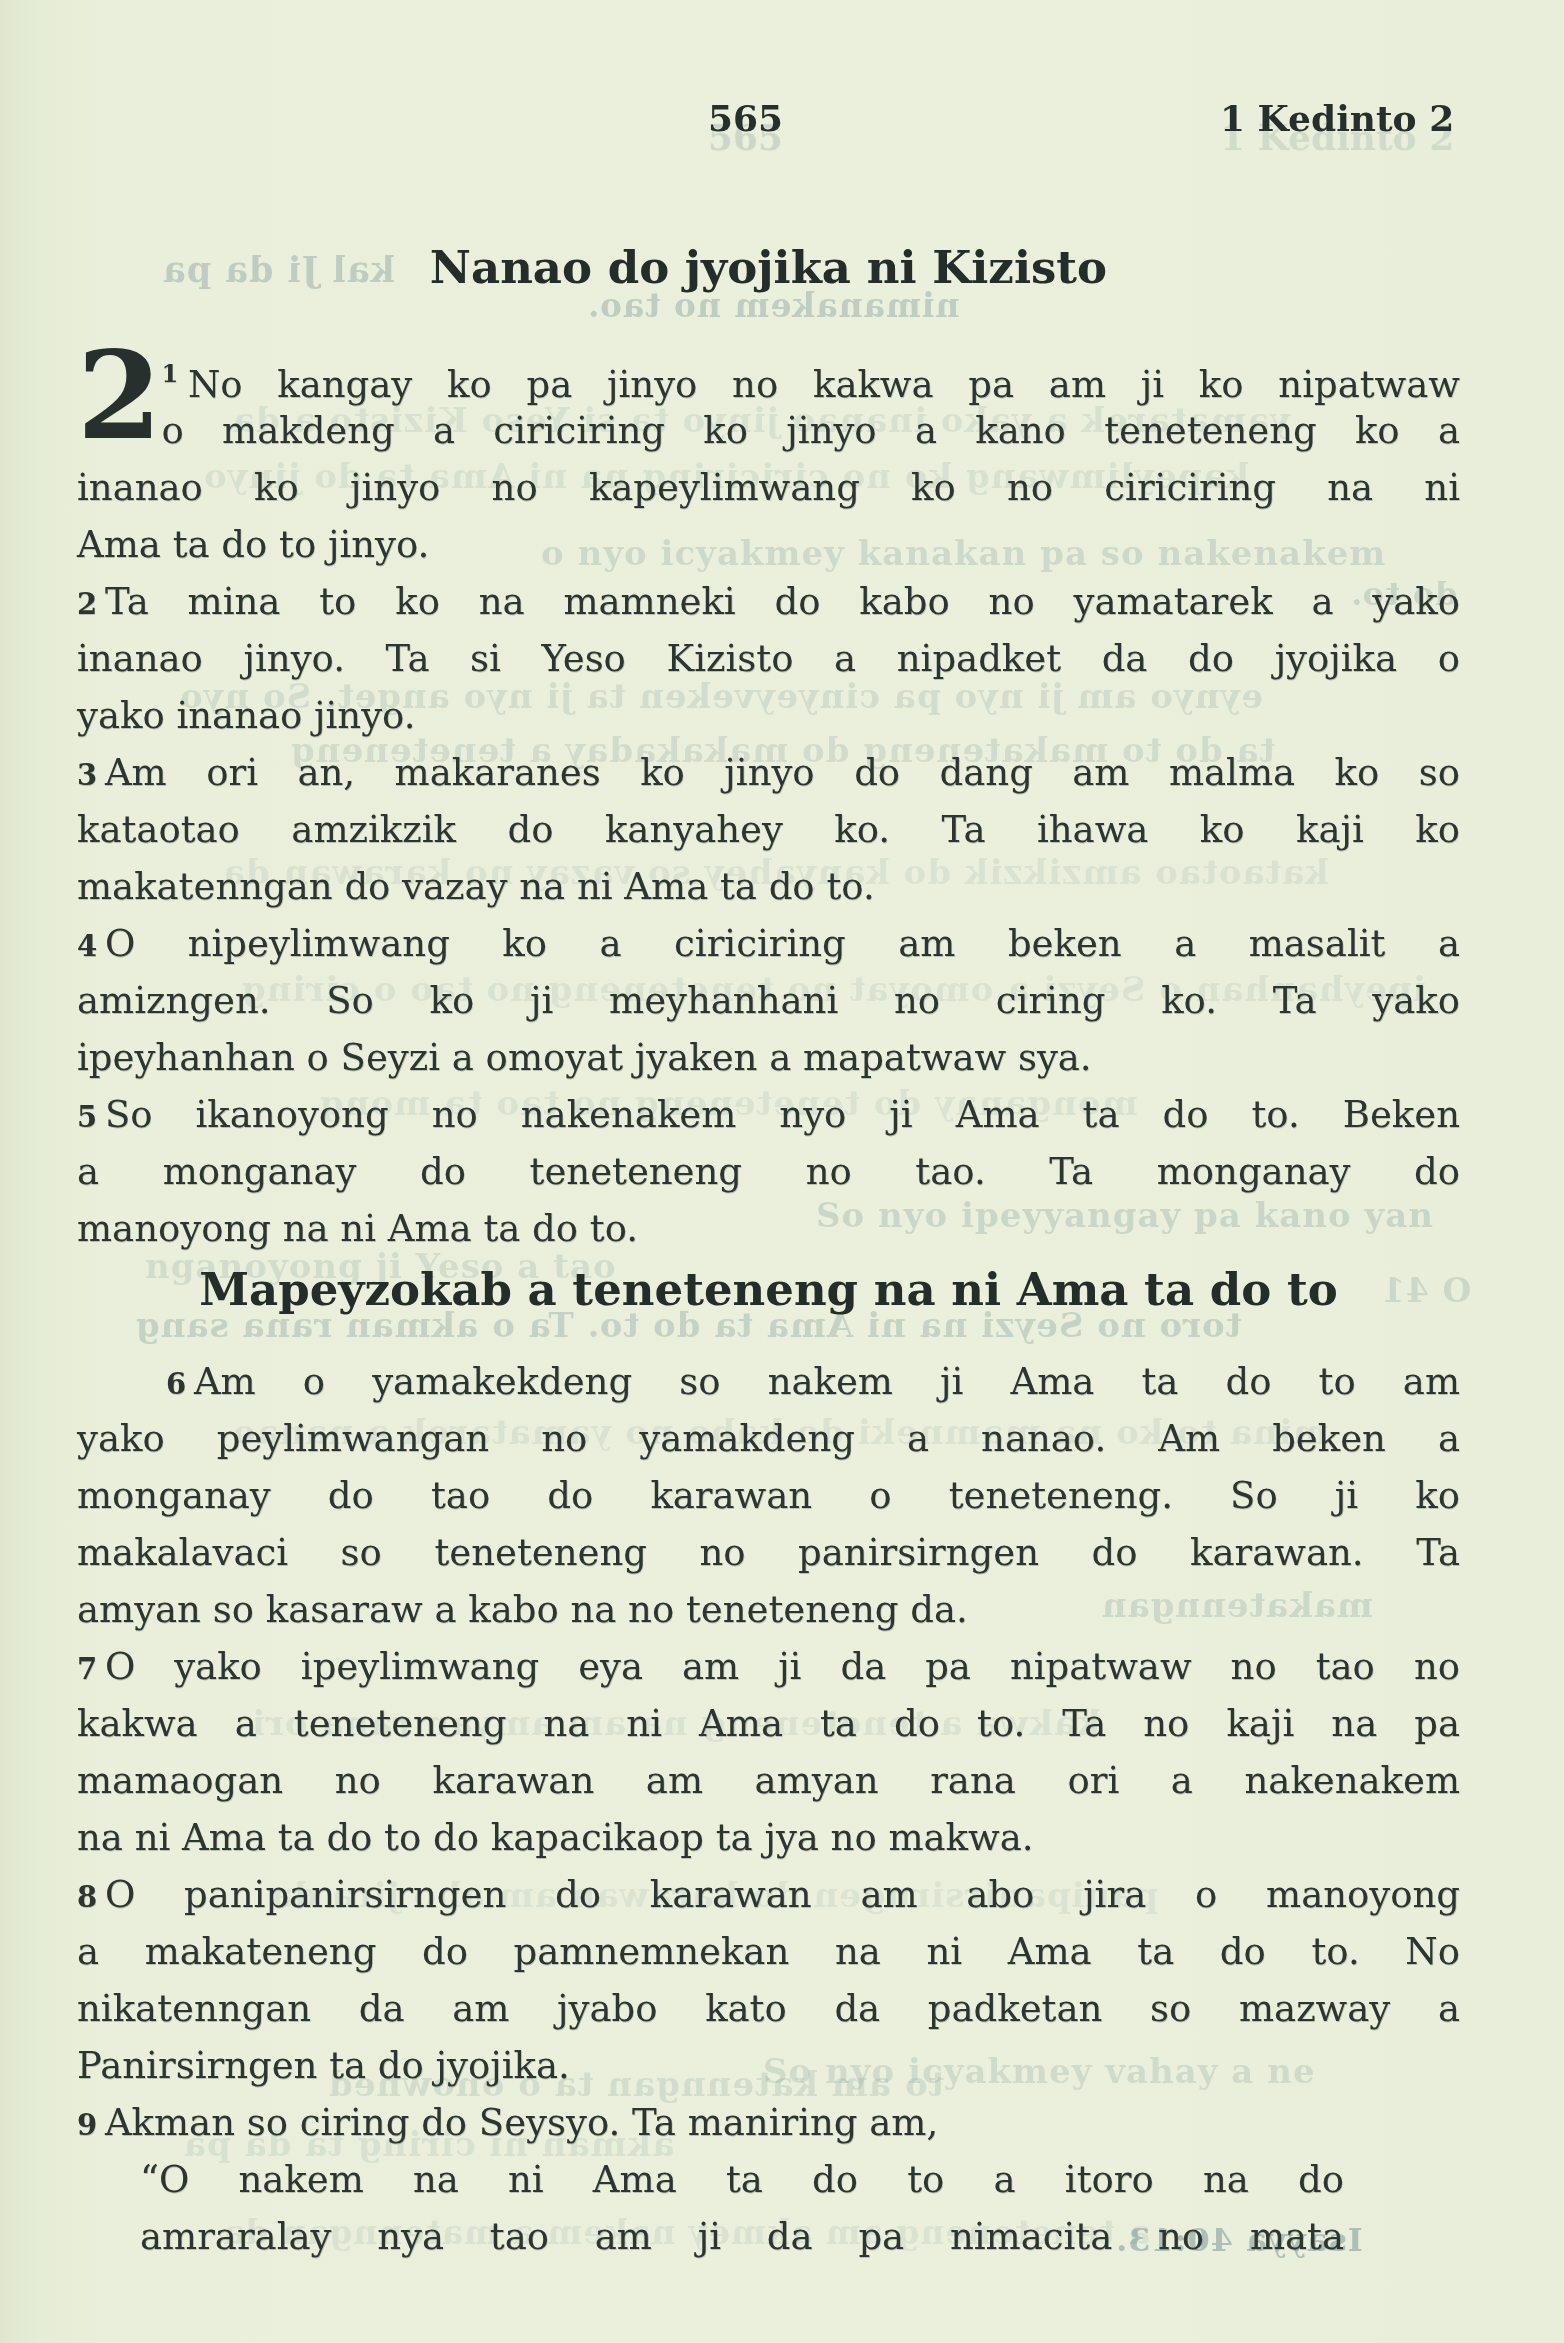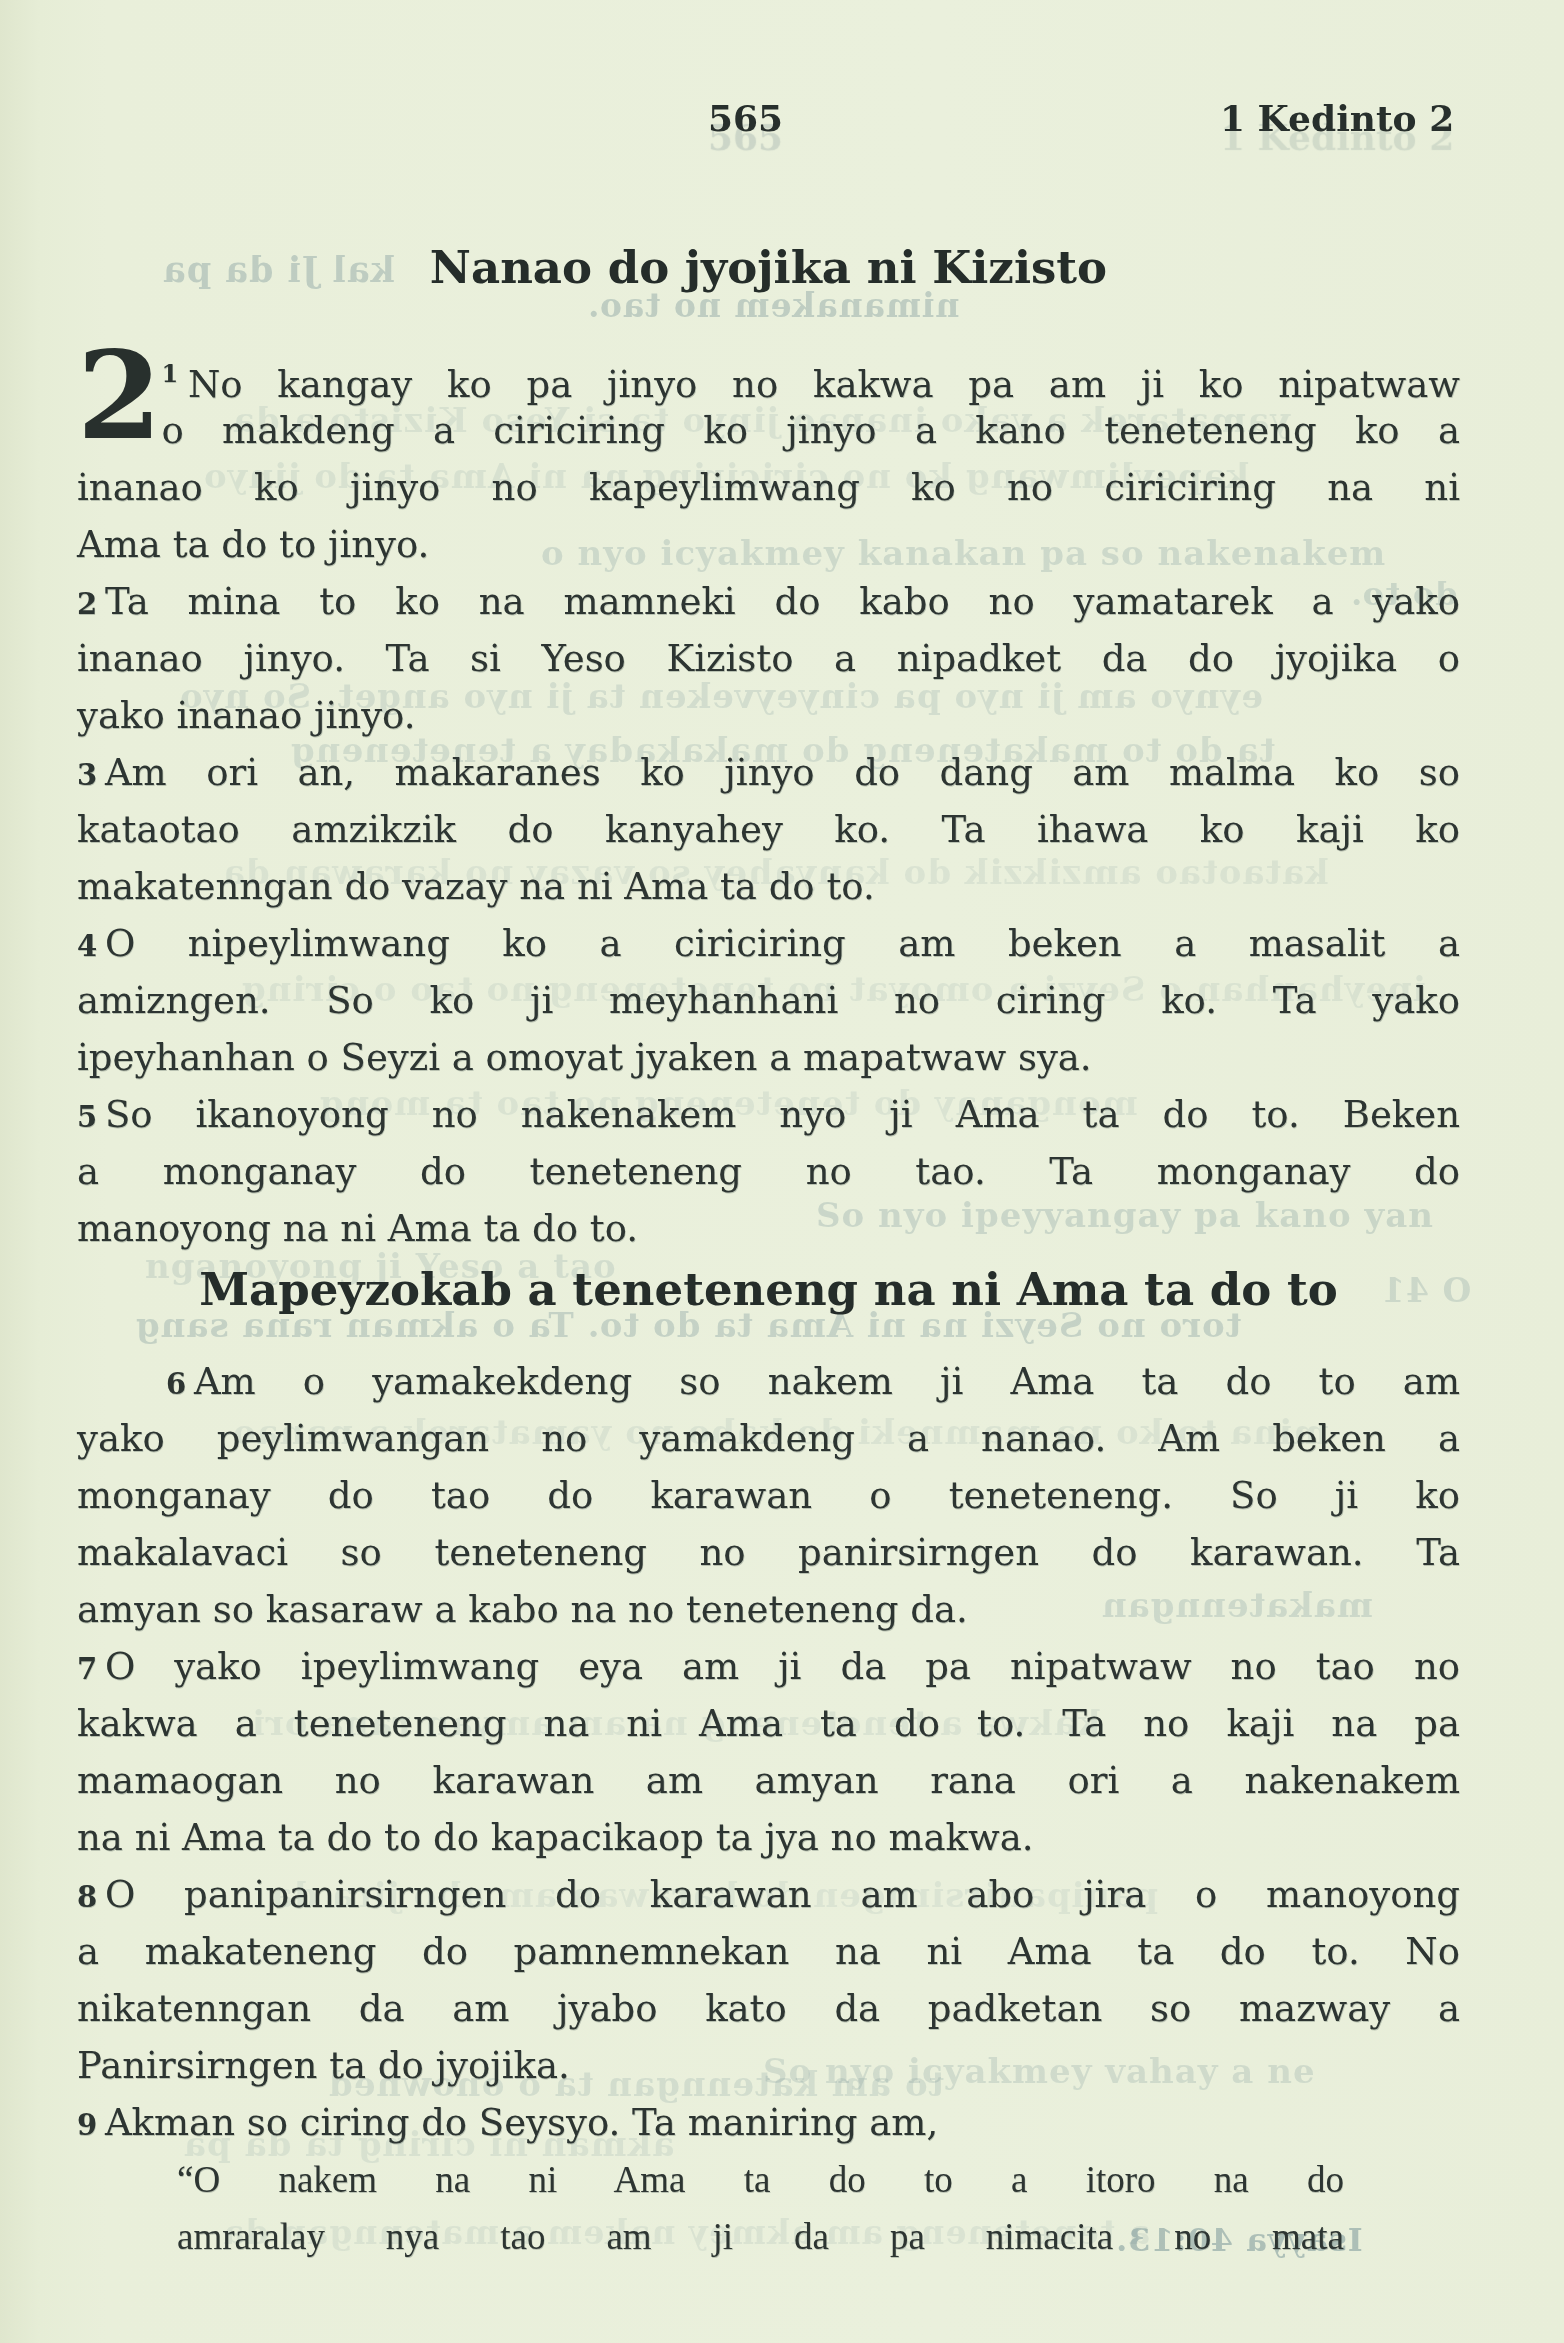--- a/index.html
+++ b/index.html
@@ -65,21 +65,21 @@
     height:57px;line-height:57px;
     white-space:nowrap;
     text-shadow:0.6px 0.8px 0 rgba(45,60,57,0.25);
   }
   .line.just{
     white-space:normal;
     text-align:justify;
     text-align-last:justify;
   }
   .line.ind{text-indent:89px;}
-  .quote{margin-left:100px;margin-right:116px;font-family:Liberation Serif, serif;}
+  .quote{margin-left:63px;margin-right:116px;}
   .dropcap{
     float:left;
     width:71px;height:114px;
     font-size:122px;line-height:100px;
     font-weight:bold;
     color:#28302d;
     margin-right:13.5px;
   }
   .verse-sup{
     font-size:24px;font-weight:bold;

